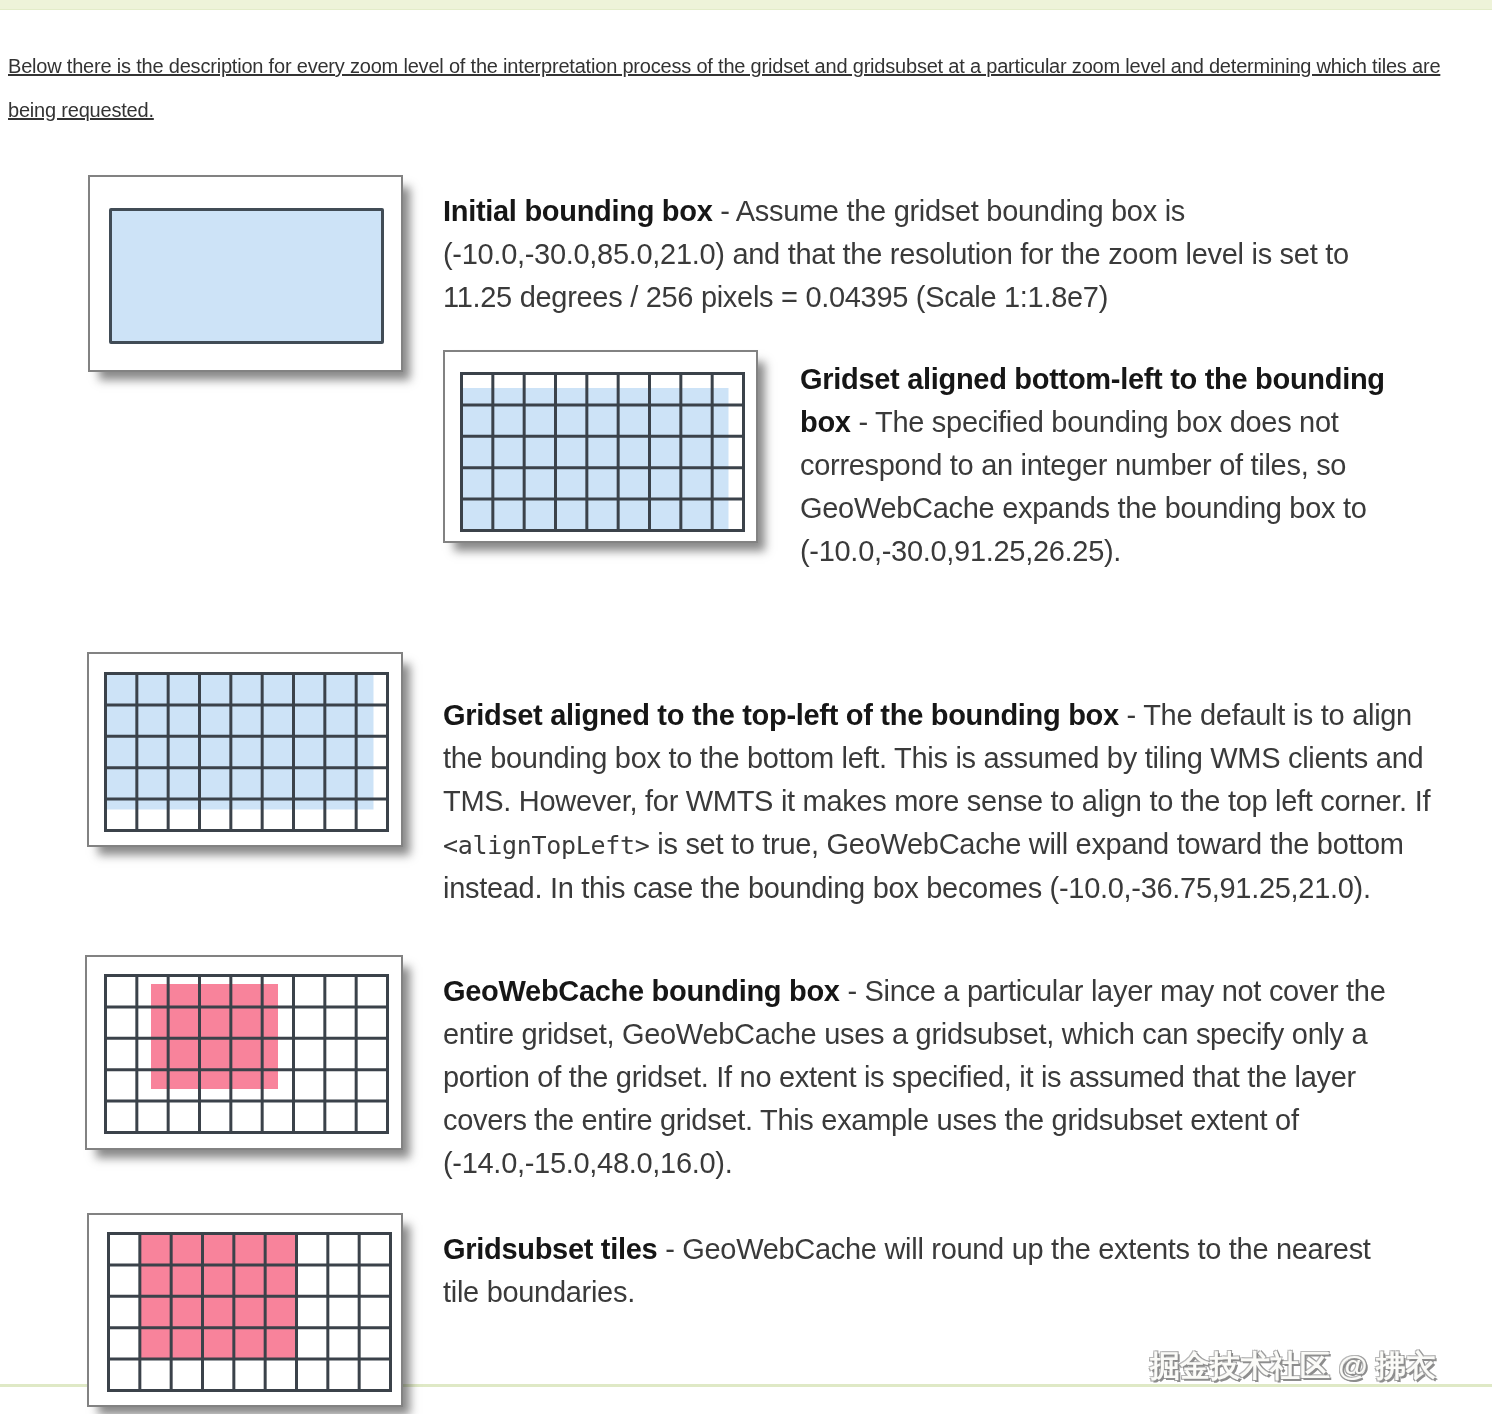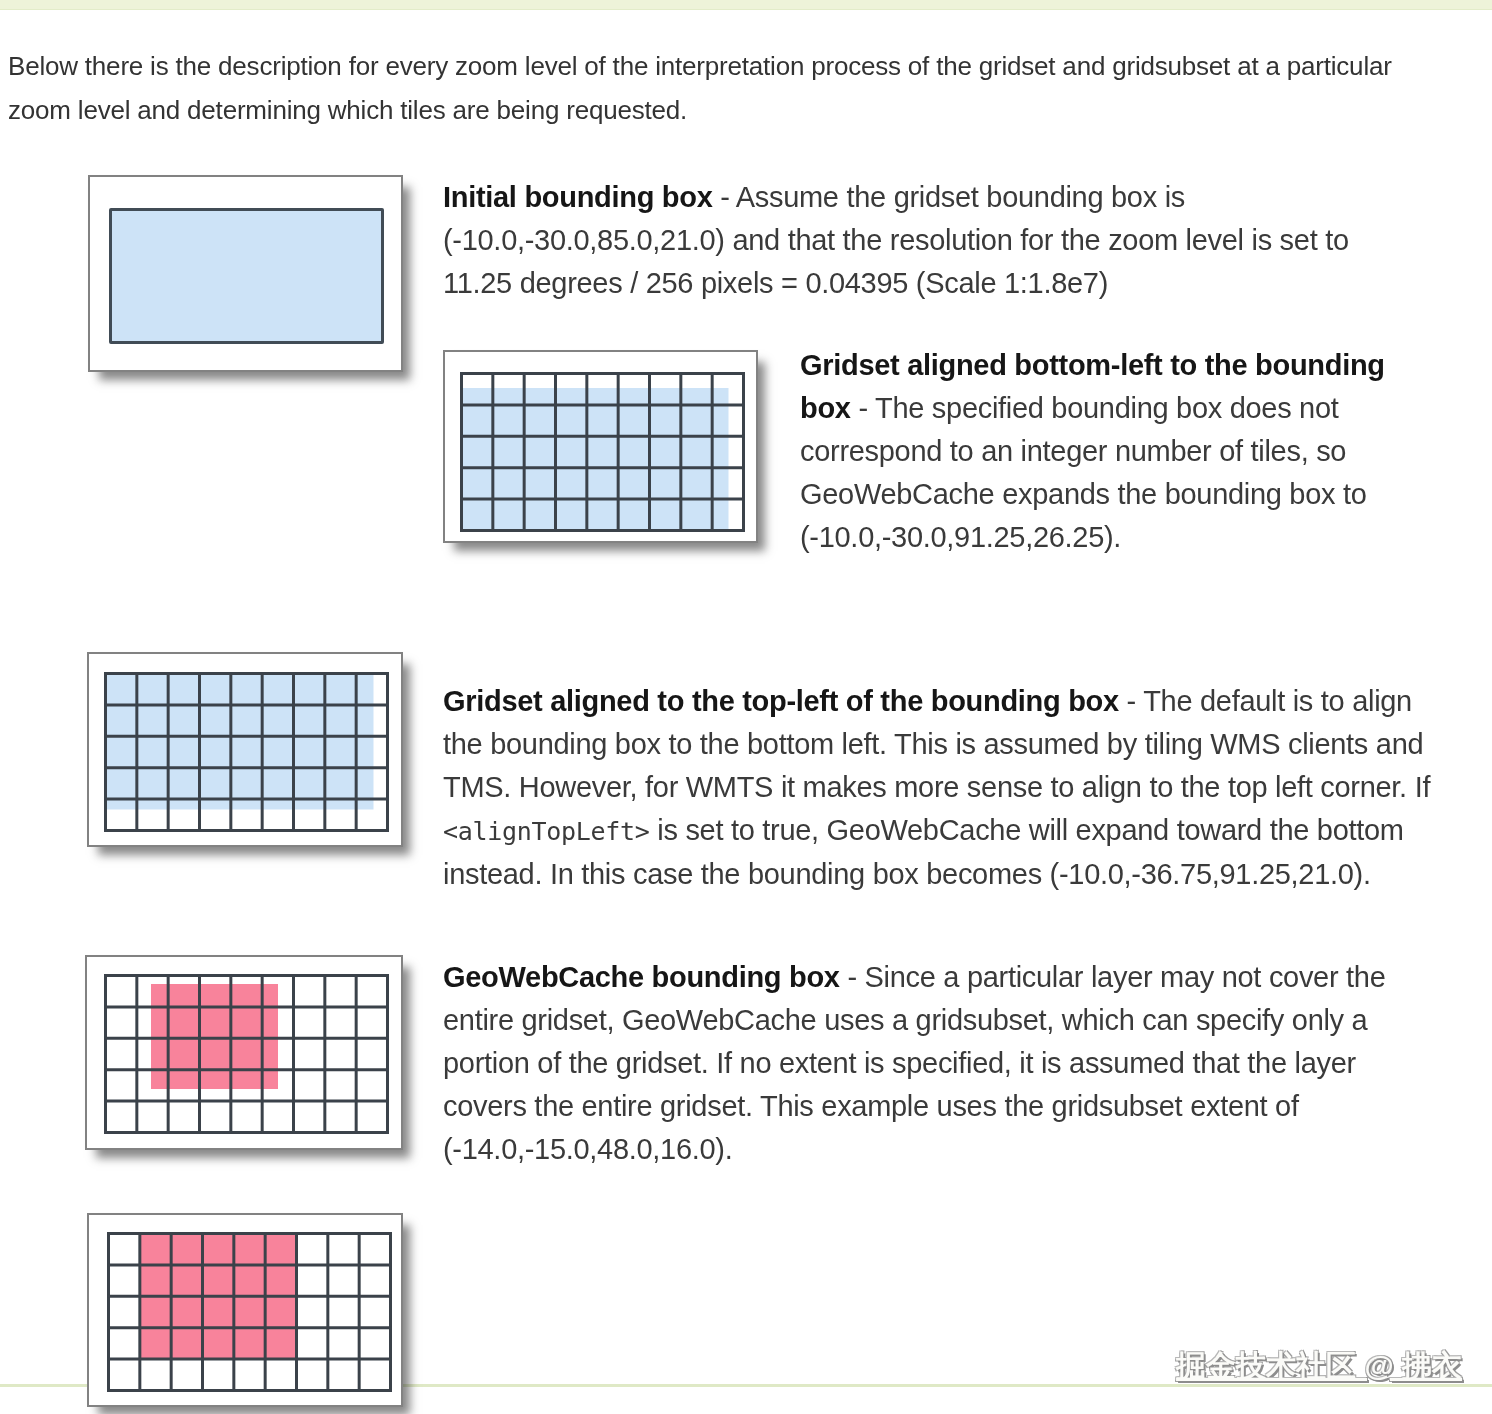--- a/index.html
+++ b/index.html
@@ -10,26 +10,27 @@
     overflow:hidden;
     font-family:"Liberation Sans", sans-serif;
     color:#383838;
   }
   .topbar{
     position:absolute;left:0;top:0;width:1492px;height:9px;
     background:#eef3d9;border-bottom:1px solid #e3ecc9;z-index:1;
   }
   .intro{
     position:absolute;left:8px;top:44px;width:1450px;
-    font-size:26px;line-height:44px;letter-spacing:-0.2px;color:#333333;
+    font-size:20px;line-height:44px;letter-spacing:-0.2px;color:#333333;text-decoration:underline;
   }
   .textblock{
     position:absolute;
     font-size:29px;line-height:43px;letter-spacing:-0.3px;color:#3a3a3a;
     z-index:2;
+    margin-top:14px;
   }
   .textblock .ttl{font-weight:bold;color:#161616;}
   .textblock .code{
     font-family:"DejaVu Sans Mono", monospace;
     font-size:25px;color:#3a3a3a;
   }
   .figbox{
     position:absolute;
     background:#ffffff;
     border:2px solid #828282;
@@ -46,24 +47,23 @@
   .xml-heading{
     position:absolute;left:443px;top:1332px;
     font-size:47px;letter-spacing:-0.5px;color:#1b80b5;z-index:2;
   }
   .hr-line{
     position:absolute;left:0;top:1384px;width:1492px;height:3px;
     background:#dfe9c6;z-index:1;
   }
   .watermark{
     position:absolute;left:1150px;top:1346px;width:312px;
-    text-align:right;font-size:30px;font-weight:bold;
+    text-align:left;font-size:30px;font-weight:bold;
     color:#fbfbf8;z-index:4;
     text-shadow:2px 2px 0 #8d8d8d,-1px -1px 0 #b8b8b8,1px -1px 0 #9d9d9d,-1px 1px 0 #9d9d9d;
-    text-decoration:underline;
   }
 </style>
 </head>
 <body>
 
 <div id="canvas">
 
   <div class="topbar"></div>
 
   <div class="intro">Below there is the description for every zoom level of the interpretation process of the gridset and gridsubset at a particular zoom level and determining which tiles are being requested.</div>
@@ -177,19 +177,22 @@
           <line x1="1.5" y1="1.5" x2="283.5" y2="1.5"></line>
           <line x1="1.5" y1="32.9" x2="283.5" y2="32.9"></line>
           <line x1="1.5" y1="64.3" x2="283.5" y2="64.3"></line>
           <line x1="1.5" y1="95.7" x2="283.5" y2="95.7"></line>
           <line x1="1.5" y1="127.1" x2="283.5" y2="127.1"></line>
           <line x1="1.5" y1="158.5" x2="283.5" y2="158.5"></line>
         </g>
       </svg>
   </div>
 
+  <div class="textblock" style="left:443px;top:1214px;width:950px">
+    <span class="ttl">Gridsubset tiles</span><span> - GeoWebCache will round up the extents to the nearest tile boundaries.</span>
+  </div>
 
 
   <div class="hr-line"></div>
 
   <div class="watermark">掘金技术社区 @ 拂衣</div>
 
 </div>
 
 </body></html>

